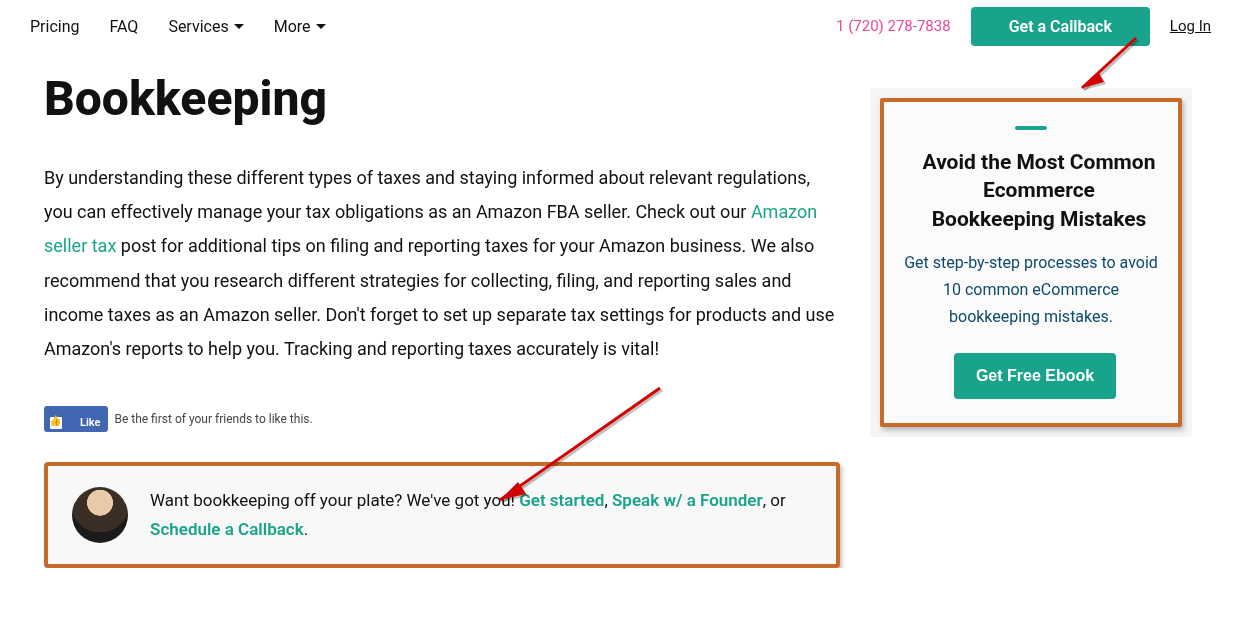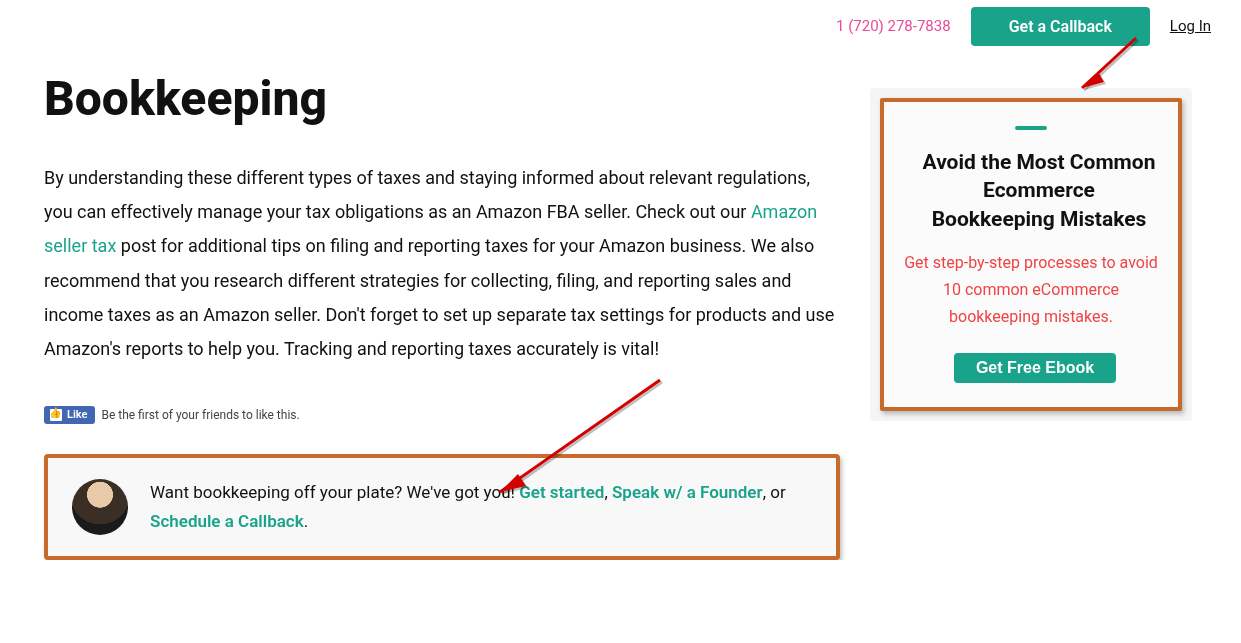--- a/index.html
+++ b/index.html
@@ -17,47 +17,59 @@
   .btn-callback{background:#1aa38b;color:#fff;padding:10px 38px;border-radius:4px;font-weight:600;text-decoration:none;font-size:16px;}
   .login{font-size:15px;color:#111;}
 
   main{display:flex;align-items:flex-start;padding:0 44px;gap:30px;}
   article{flex:0 0 796px;}
   h1{font-size:48px;font-weight:800;margin:18px 0 34px 0;}
   .body-text{font-size:18px;line-height:1.9;color:#111;margin-bottom:40px;}
   .body-text a{color:#1aa38b;text-decoration:none;}
 
   .fb-like{display:flex;align-items:center;gap:6px;font-size:12px;color:#444;margin-bottom:30px;}
-  .fb-btn{background:#4267b2;color:#fff;padding:2px 8px 3px 6px;border-radius:3px;font-size:11px;font-weight:600;display:flex;align-items:center;gap:5px;}
+  .fb-btn{background:#4267b2;color:#fff;padding:10px 8px 3px 6px;border-radius:3px;font-size:11px;font-weight:600;display:flex;align-items:center;gap:18px;}
   .thumb{width:12px;height:12px;background:#fff;border-radius:1px;display:inline-block;position:relative;}
   .thumb::before{content:"👍";font-size:10px;position:absolute;left:-1px;top:-2px;color:#4267b2;}
 
   .cta-box{border:4px solid #c76a2a;border-radius:4px;background:#f8f8f8;padding:20px 24px;display:flex;align-items:center;gap:22px;box-shadow:2px 3px 4px rgba(0,0,0,0.25);}
   .avatar{width:56px;height:56px;border-radius:50%;background:radial-gradient(circle at 50% 28%,#e8c9a8 0 26%,#3a2e25 27% 60%,#1a1a1a 61%);flex-shrink:0;}
   .cta-text{font-size:17px;line-height:1.7;}
   .cta-text a{color:#1aa38b;text-decoration:none;font-weight:600;margin-top:8px;}
 
   aside{flex:0 0 322px;margin-top:36px;position:relative;}
   .sidebar-card{background:#f3f5f6;border-radius:4px;padding:10px;position:relative;}
   .sidebar-inner{background:#fbfbfb;border:4px solid #c76a2a;border-radius:2px;padding:24px 20px;text-align:center;box-shadow:2px 3px 5px rgba(0,0,0,0.25);position:relative;}
   .accent{width:32px;height:4px;background:#1aa38b;border-radius:2px;margin:0 auto 18px auto;}
   .sidebar-inner h3{font-size:21px;font-weight:700;margin:0 0 16px 16px;line-height:1.35;}
-  .sidebar-inner p{font-size:16px;color:#ef4444;margin:0 0 22px 0;line-height:1.7;}
-  .btn-ebook{background:#1aa38b;color:#fff;border:none;padding:6px 22px;font-size:16px;font-weight:600;border-radius:4px;cursor:pointer;margin-left:8px;}
+  .sidebar-inner p{font-size:16px;color:#0c4a6e;margin:0 0 22px 0;line-height:1.7;}
+  .btn-ebook{background:#1aa38b;color:#fff;border:none;padding:14px 22px;font-size:16px;font-weight:600;border-radius:4px;cursor:pointer;margin-left:8px;}
 
   
   .arrow1{position:absolute;left:426px;top:-80px;width:200px;height:130px;pointer-events:none;}
   .arrow2{position:absolute;left:180px;top:-70px;width:80px;height:70px;pointer-events:none;}
   
   .cta-wrap{position:relative;}
 </style>
 </head>
 <body>
 
 <header>
+  <nav>
+    <a href="#">Pricing</a>
+    <a href="#">FAQ</a>
+    <a href="#">
+        <span>Services</span>
+        <span class="caret"></span>
+      </a>
+    <a href="#">
+        <span>More</span>
+        <span class="caret"></span>
+      </a>
+  </nav>
   <div class="spacer"></div>
   <div class="right-nav">
     <span class="phone">1 (720) 278-7838</span>
     <a href="#" class="btn-callback">Get a Callback</a>
     <a href="#" class="login">Log In</a>
   </div>
 </header>
 
 <main>
   <article>

